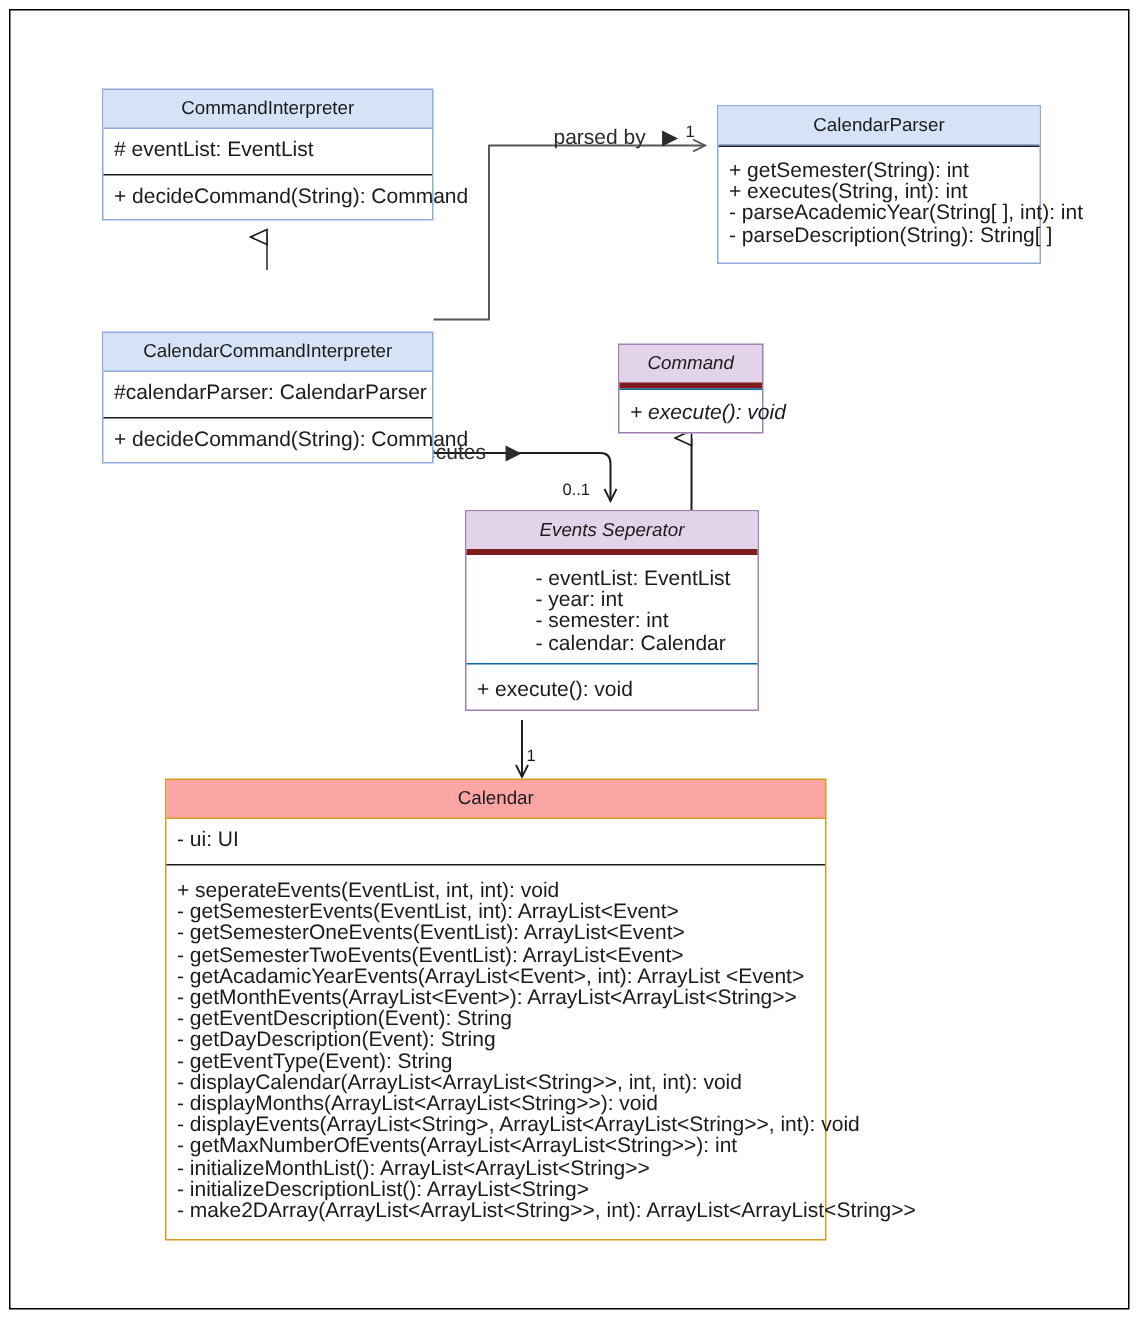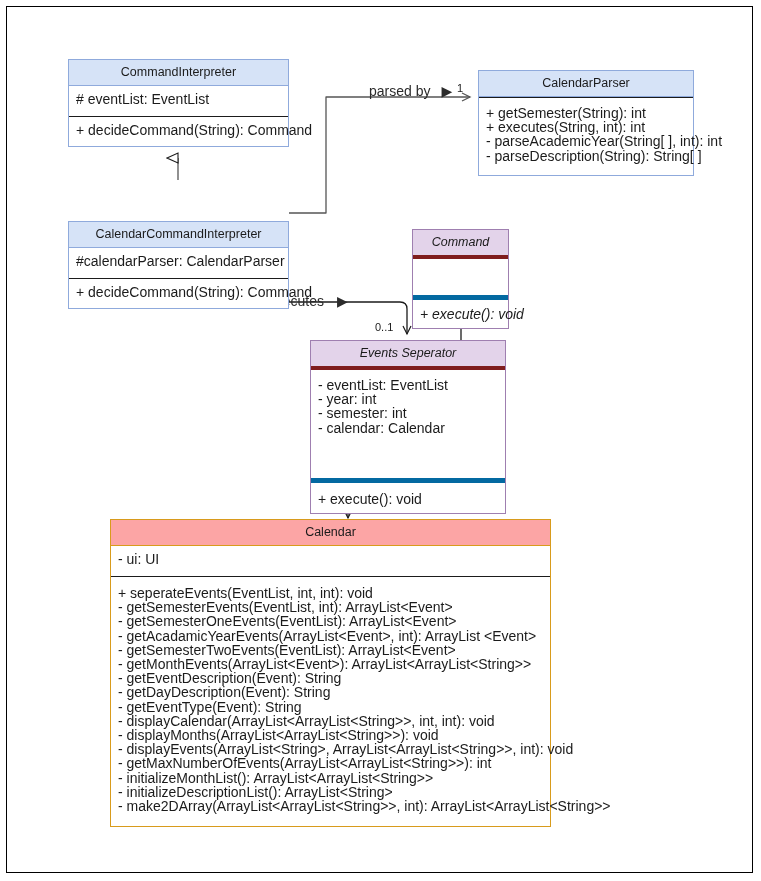--- a/index.html
+++ b/index.html
@@ -56,21 +56,21 @@
     line-height: 14.2px;
     white-space: nowrap;
   }
   
   .theme-blue { border: 1px solid #8faadc; }
   .theme-blue .uml-header { background: #d6e3f7; border-bottom: 1px solid #8faadc; }
   .theme-blue .sep { border-top: 1px solid #1b1b1b; }
   
   .theme-purple { border: 1px solid #9f7fb0; }
   .theme-purple .uml-header { background: #e3d3ea; border-bottom: 4px solid #7f1d1d; }
-  .theme-purple .sep { border-top: 5px solid #0369a1; margin-top: 36px; }
+  .theme-purple .sep { border-top: 1px solid #0369a1; }
   
   .theme-orange { border: 1px solid #d89b1c; }
   .theme-orange .uml-header { background: #fca5a5; border-bottom: 1px solid #d89b1c; }
   .theme-orange .sep { border-top: 1px solid #1b1b1b; }
 
   .italic { font-style: italic; }
 
   .edge-label {
     position: absolute;
     font-size: 14px;
@@ -171,42 +171,42 @@
 
   <div class="uml-class theme-purple" style="left:412px; top:229px; width:97px;">
     <div class="uml-header italic">Command</div>
     <div class="uml-compartment sep" style="min-height:26px; padding-top:7px;">
       <div class="row italic">+ execute(): void</div>
     </div>
   </div>
 
   <div class="uml-class theme-purple" style="left:310px; top:340px; width:196px;">
     <div class="uml-header italic">Events Seperator</div>
-    <div class="uml-compartment" style="min-height:68px; padding-top:8px;">
+    <div class="uml-compartment" style="min-height:68px; padding-top:8px;margin-left:39px;">
       <div class="row">- eventList: EventList</div>
       <div class="row">- year: int</div>
       <div class="row">- semester: int</div>
       <div class="row">- calendar: Calendar</div>
     </div>
     <div class="uml-compartment sep" style="min-height:30px; padding-top:9px;">
       <div class="row">+ execute(): void</div>
     </div>
   </div>
 
   <div class="uml-class theme-orange" style="left:110px; top:519px; width:441px;">
     <div class="uml-header">Calendar</div>
     <div class="uml-compartment" style="min-height:30px;">
       <div class="row">- ui: UI</div>
     </div>
     <div class="uml-compartment sep" style="min-height:250px; padding-top:9px;">
       <div class="row">+ seperateEvents(EventList, int, int): void</div>
       <div class="row">- getSemesterEvents(EventList, int): ArrayList&lt;Event&gt;</div>
       <div class="row">- getSemesterOneEvents(EventList): ArrayList&lt;Event&gt;</div>
+      <div class="row">- getSemesterTwoEvents(EventList): ArrayList&lt;Event&gt;</div>
       <div class="row">- getAcadamicYearEvents(ArrayList&lt;Event&gt;, int): ArrayList &lt;Event&gt;</div>
-      <div class="row">- getSemesterTwoEvents(EventList): ArrayList&lt;Event&gt;</div>
       <div class="row">- getMonthEvents(ArrayList&lt;Event&gt;): ArrayList&lt;ArrayList&lt;String&gt;&gt;</div>
       <div class="row">- getEventDescription(Event): String</div>
       <div class="row">- getDayDescription(Event): String</div>
       <div class="row">- getEventType(Event): String</div>
       <div class="row">- displayCalendar(ArrayList&lt;ArrayList&lt;String&gt;&gt;, int, int): void</div>
       <div class="row">- displayMonths(ArrayList&lt;ArrayList&lt;String&gt;&gt;): void</div>
       <div class="row">- displayEvents(ArrayList&lt;String&gt;, ArrayList&lt;ArrayList&lt;String&gt;&gt;, int): void</div>
       <div class="row">- getMaxNumberOfEvents(ArrayList&lt;ArrayList&lt;String&gt;&gt;): int</div>
       <div class="row">- initializeMonthList(): ArrayList&lt;ArrayList&lt;String&gt;&gt;</div>
       <div class="row">- initializeDescriptionList(): ArrayList&lt;String&gt;</div>

